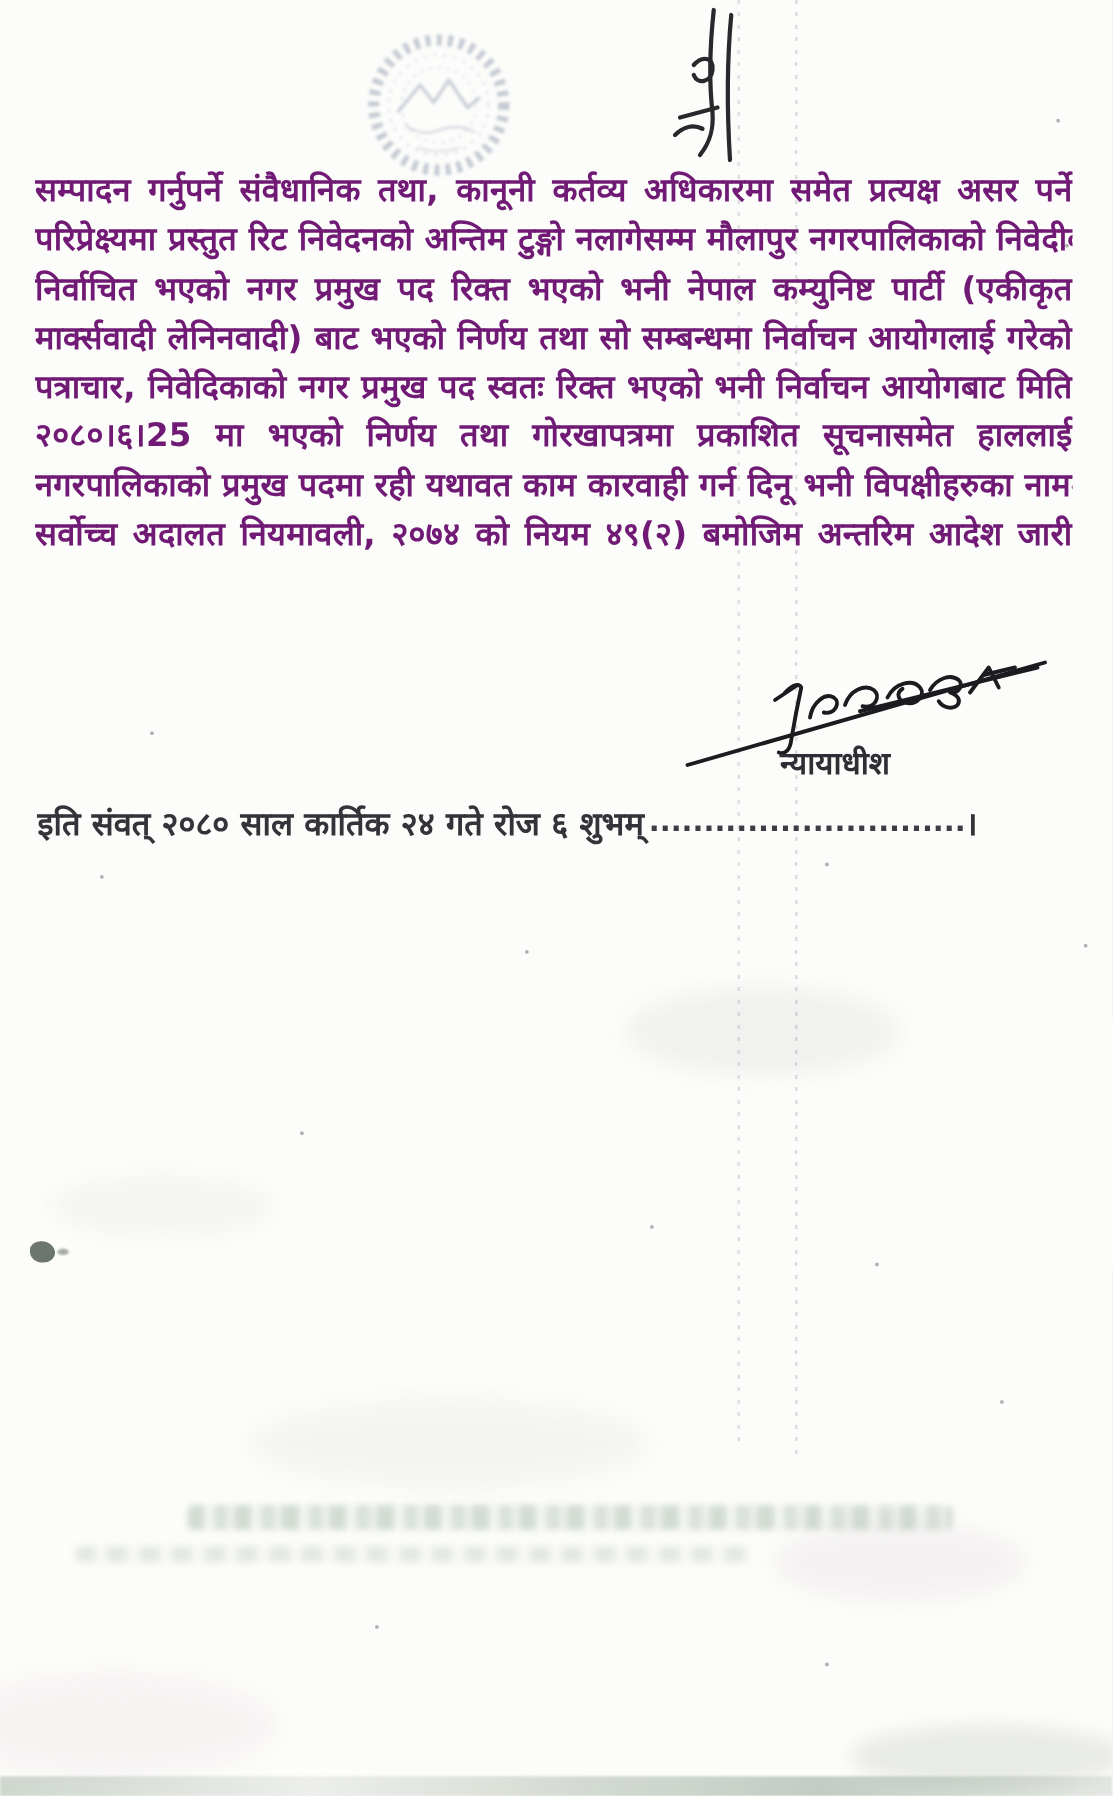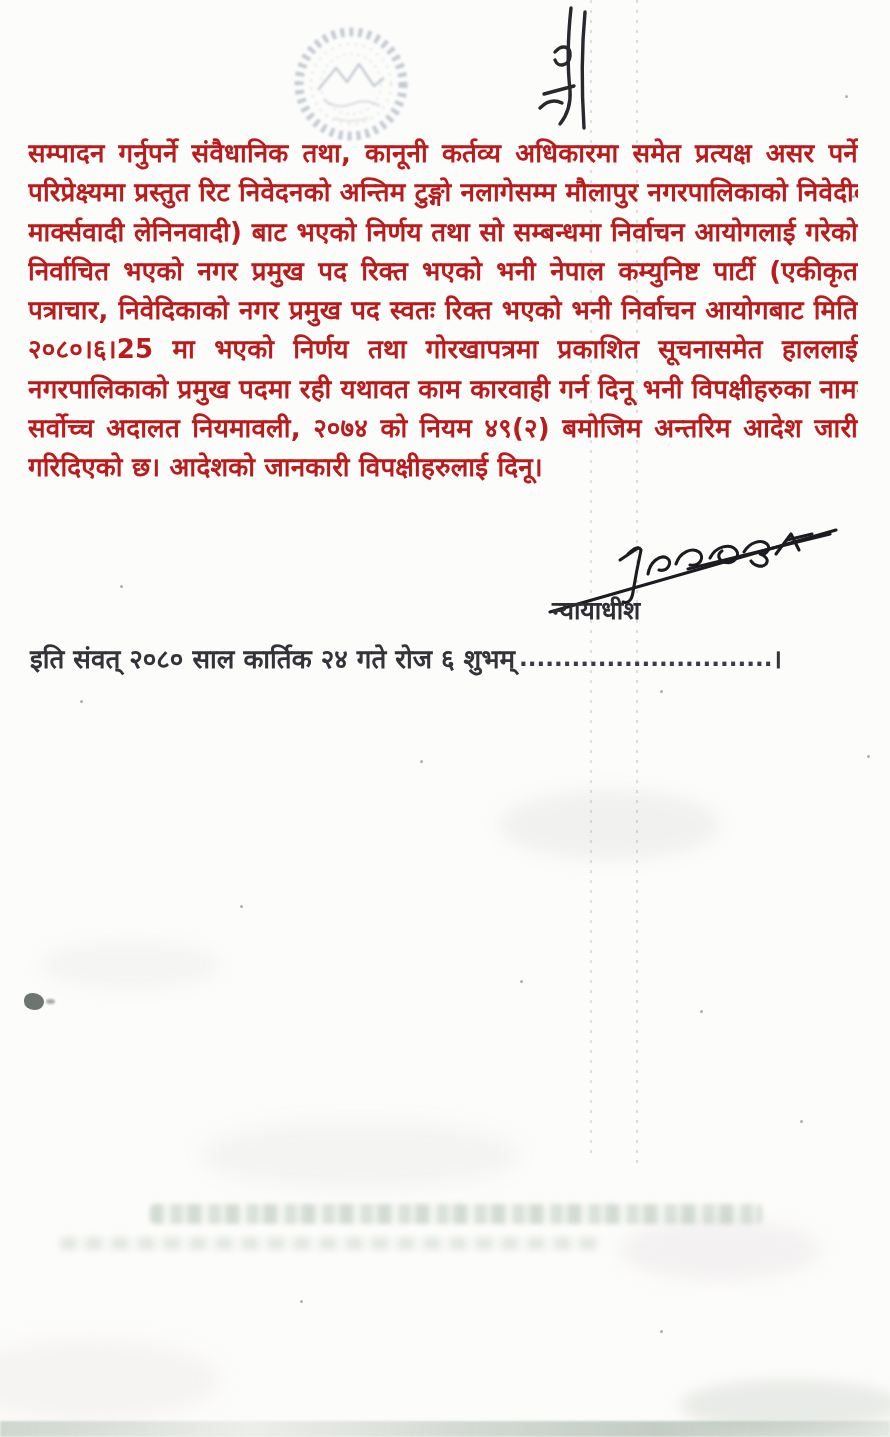--- a/index.html
+++ b/index.html
@@ -27,21 +27,21 @@
       rgba(75,75,88,0.32) 0 3px,
       rgba(75,75,88,0.0) 3px 10px);
   }
 
   
   .text-block {
     position: absolute;
     left: 28px;
     top: 134px;
     width: 830px;
-    color: #b91c1c;
+    color: #701a75;
     font-weight: bold;
     font-size: 26px;
     line-height: 39.3px;
     letter-spacing: 0.2px;
   }
   .doc-line {
     height: 39.3px;
     white-space: nowrap;
     text-align: justify;
     text-align-last: justify;
@@ -49,24 +49,24 @@
   }
   .doc-line.last-line {
     text-align: left;
     text-align-last: left;
   }
 
   
   .signature-wrap { position: absolute; left: 540px; top: 512px; }
   .judge-title {
     position: absolute;
-    left: 552px;
+    left: 583px;
     top: 592px;
     width: 170px;
-    text-align: left;
+    text-align: center;
     font-size: 25px;
     font-weight: bold;
     color: #2e2e35;
   }
 
   
   .date-row {
     position: absolute;
     left: 30px;
     top: 640px;
@@ -194,27 +194,26 @@
         <path d="M21,50 C28,42 37,44 36,54 C35,64 24,66 21,58"></path>
         <path d="M10,92 L40,84"></path>
         <path d="M6,106 C12,100 20,97 28,101"></path>
       </g>
     </svg>
   </div>
 
   <div class="text-block">
     <div class="doc-line">सम्पादन गर्नुपर्ने संवैधानिक तथा, कानूनी कर्तव्य अधिकारमा समेत प्रत्यक्ष असर पर्ने</div>
     <div class="doc-line">परिप्रेक्ष्यमा प्रस्तुत रिट निवेदनको अन्तिम टुङ्गो नलागेसम्म मौलापुर नगरपालिकाको निवेदीका</div>
+    <div class="doc-line">निर्वाचित भएको नगर प्रमुख पद रिक्त भएको भनी नेपाल कम्युनिष्ट पार्टी (एकीकृत</div>
     <div class="doc-line">मार्क्सवादी लेनिनवादी) बाट भएको निर्णय तथा सो सम्बन्धमा निर्वाचन आयोगलाई गरेको</div>
-    <div class="doc-line">निर्वाचित भएको नगर प्रमुख पद रिक्त भएको भनी नेपाल कम्युनिष्ट पार्टी (एकीकृत</div>
     <div class="doc-line">पत्राचार, निवेदिकाको नगर प्रमुख पद स्वतः रिक्त भएको भनी निर्वाचन आयोगबाट मिति</div>
     <div class="doc-line">२०८०।६।25 मा भएको निर्णय तथा गोरखापत्रमा प्रकाशित सूचनासमेत हाललाई</div>
     <div class="doc-line">नगरपालिकाको प्रमुख पदमा रही यथावत काम कारवाही गर्न दिनू भनी विपक्षीहरुका नाममा</div>
     <div class="doc-line">सर्वोच्च अदालत नियमावली, २०७४ को नियम ४९(२) बमोजिम अन्तरिम आदेश जारी</div>
-    <div class="doc-line last-line">गरिदिएको छ। आदेशको जानकारी विपक्षीहरुलाई दिनू।</div>
   </div>
 
   <div class="signature-wrap">
     <svg width="310" height="110" viewBox="0 0 310 110">
       <g fill="none" stroke="#1b1b20" stroke-width="3.1" stroke-linecap="round" stroke-linejoin="round">
         <path d="M10,100 L296,18"></path>
         <path d="M148,57 L290,22"></path>
         <path d="M88,42 C94,36 99,34 101,38 C98,52 95,68 93,80 C92,88 88,92 83,90"></path>
         <path d="M80,48 L98,36"></path>
         <path d="M108,62 C110,50 120,42 127,46 C133,50 128,60 119,58"></path>

